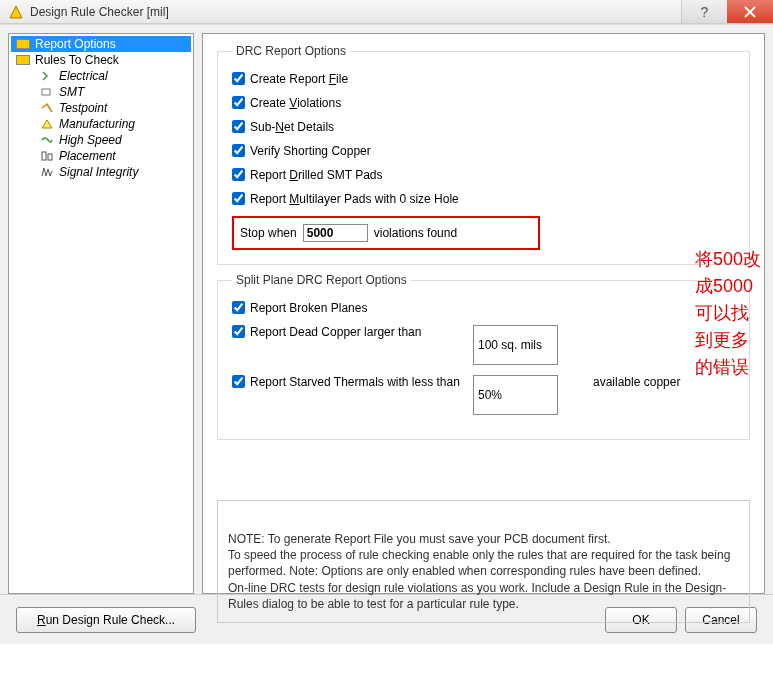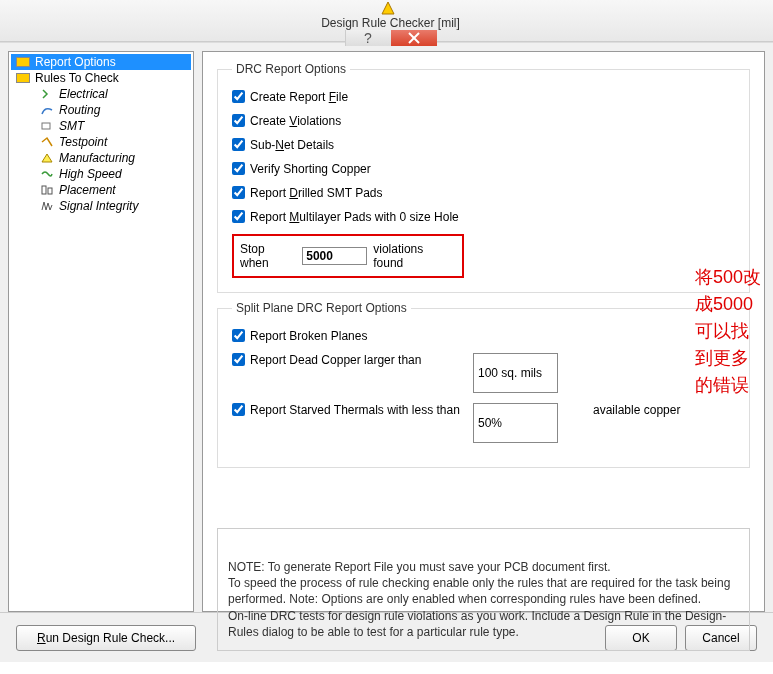--- a/index.html
+++ b/index.html
@@ -1,18 +1,18 @@
 <!DOCTYPE html>
 <html><head>
   <meta charset="utf-8">
   <style>
     * { box-sizing: border-box; margin: 0; padding: 0; }
     body { font-family: "Segoe UI", Tahoma, sans-serif; font-size: 12px; background: #fff; width: 773px; height: 674px; overflow: hidden; }
     
-    .titlebar { height: 42px; background: linear-gradient(to bottom, #f7f7f7, #e8e8e8); border-bottom: 1px solid #ccc; display: flex; align-items: center; padding: 0 0 0 8px; flex-direction: column; }
+    .titlebar { height: 24px; background: linear-gradient(to bottom, #f7f7f7, #e8e8e8); border-bottom: 1px solid #ccc; display: flex; align-items: center; padding: 0 0 0 8px; }
     .titlebar-icon { width: 16px; height: 16px; margin-right: 6px; display: inline-block; }
     .titlebar-title { flex: 1; color: #333; }
     .titlebar-buttons { display: flex; height: 100%; }
     .tb-btn { width: 46px; height: 100%; display: flex; align-items: center; justify-content: center; font-size: 14px; cursor: pointer; }
     .tb-btn.help { color: #555; background: linear-gradient(to bottom, #f0f0f0, #ddd); border-left: 1px solid #ccc;}
     .tb-btn.close { background: linear-gradient(to bottom, #e97a6a, #d9432a); color: #fff; font-weight: bold; }
     
     .main-area { display: flex; height: 570px; padding: 8px 8px 0 8px; gap: 8px; border-top: 1px solid #ddd; background: #f0f0f0;}
     .content-area { flex: 1; border: 1px solid #999; background: #fff; padding: 10px 14px; position: relative;}
     
@@ -24,21 +24,21 @@
     .icon-box { width: 14px; height: 10px; background: #ffcc00; border: 1px solid #888;}
     
     fieldset { border: 1px solid #ddd; padding: 10px 14px 14px 14px; margin-bottom: 8px;}
     legend { padding: 0 4px; color: #333;}
     
     .check-row { display: flex; margin: 4px 0 10px 0; gap: 5px;}
     .check-row input[type=checkbox] { accent-color: #0066cc; width: 13px; height: 13px;}
     .check-row label { cursor: pointer; }
     .u { text-decoration: underline; }
     
-    .stop-when-row { display: flex; align-items: center; gap: 6px; padding: 6px; border: 2px solid #e00000; width: 232px;}
+    .stop-when-row { display: flex; align-items: center; gap: 6px; padding: 6px; border: 2px solid #e00000; width: 308px;}
     .stop-when-row input[type=text] { width: 65px; border: 1px solid #888; padding: 1px 3px; font-size: 12px; font-weight: bold;}
     
     .inline-input { border: 1px solid #888; padding: 12px 4px; width: 85px; font-size: 12px; margin-left: 8px;}
     
     .annotation { position: absolute; top: 212px; left: 492px; color: #e00000; font-size: 18px; line-height: 1.5; font-family: "Microsoft YaHei", SimSun, sans-serif;}
     
     .note-box { border: 1px solid #ccc; padding: 10px; margin-top: 60px; color: #333; line-height: 1.35;}
     
     .bottom-bar { height: 50px; padding: 12px 16px; border-top: 1px solid #ccc; display: flex; align-items: center; background: #f0f0f0;}
     .btn { background: linear-gradient(to bottom, #fff, #e8e8e8); border: 1px solid #888; border-radius: 3px; padding: 5px 14px; font-size: 12px; cursor: pointer; }
@@ -86,28 +86,20 @@
       <span class="tree-icon">
           <svg width="14" height="12">
             <polyline points="3,2 7,6 3,10" fill="none" stroke="#3a9a3a" stroke-width="1.5"></polyline>
           </svg>
         </span>
       <span>Electrical</span>
     </div>
     <div class="tree-item indent1">
       <span class="tree-icon">
           <svg width="14" height="12">
-            <path d="M2 10 Q5 2 12 6" fill="none" stroke="#3a7aca" stroke-width="1.5"></path>
-          </svg>
-        </span>
-      <span>Routing</span>
-    </div>
-    <div class="tree-item indent1">
-      <span class="tree-icon">
-          <svg width="14" height="12">
             <rect x="2" y="3" width="8" height="6" fill="none" stroke="#777"></rect>
           </svg>
         </span>
       <span>SMT</span>
     </div>
     <div class="tree-item indent1">
       <span class="tree-icon">
           <svg width="14" height="12">
             <path d="M2 6 L7 2 L12 10" fill="none" stroke="#cc8800" stroke-width="1.5"></path>
           </svg>

